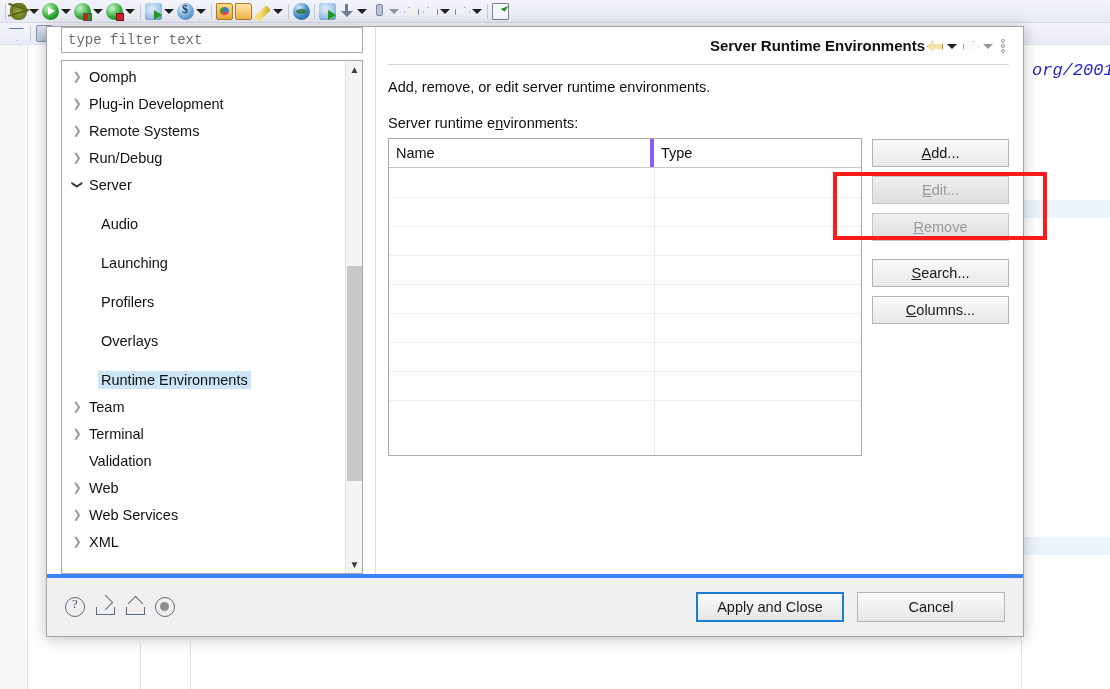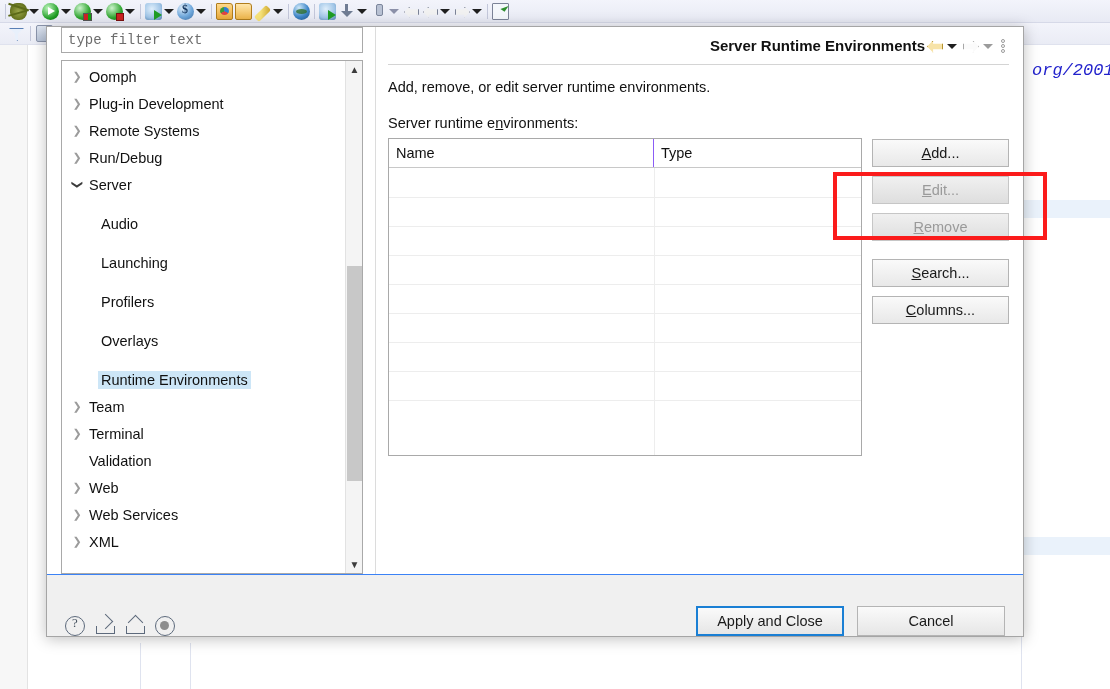--- a/index.html
+++ b/index.html
@@ -283,21 +283,21 @@
     max-height: 318px;
   }
   .rt-head {
     height: 29px; flex: 0 0 auto; display: flex;
     border-bottom: 1px solid #c8c8c8;
   }
   .rt-th {
     font-size: 14.5px; color: #111111;
     display: flex; align-items: center; padding-left: 7px;
   }
-  .rt-th.c1 { width: 265px; border-right: 1px solid #8b5cf6; }
+  .rt-th.c1 { width: 265px; border-right: 4px solid #8b5cf6; }
   .rt-th.c2 { flex: 1 1 auto; }
   .rt-body { flex: 1 1 auto; position: relative; overflow: hidden; }
   .rt-rowline { position: absolute; left: 0; right: 0; height: 1px; background: #ededed; }
   .rt-colline { position: absolute; top: 0; bottom: 0; width: 1px; background: #ededed; left: 265px; }
 
   .btn-col {
     width: 137px; flex: 0 0 auto;
     display: flex; flex-direction: column; gap: 9px;
     padding-top: 1px;
   }
@@ -313,22 +313,22 @@
   .btn.disabled {
     color: #9a9a9a;
     background: linear-gradient(#f0f0f0, #dedede);
     border-color: #c6c6c6;
   }
   .btn.spacer-top { margin-top: 9px; }
 
   .dialog-foot {
     height: 62px; flex: 0 0 auto;
     background: #f0f0f0;
-    border-top: 1px solid #3b82f6;
-    display: flex; align-items: flex-end;
+    border-top: 4px solid #3b82f6;
+    display: flex; align-items: center;
     padding: 0 18px;
   }
   .foot-icons { display: flex; align-items: center; gap: 10px; flex: 1 1 auto; }
   .fi { width: 20px; height: 20px; position: relative; }
   .fi-help { border: 1.5px solid #5d6a7c; border-radius: 50%; }
   .fi-help::after {
     content: "?"; position: absolute; left: 0; right: 0; top: -2px;
     text-align: center; font: 13px "Liberation Serif", serif; color: #46525f;
   }
   .fi-tray::before {

